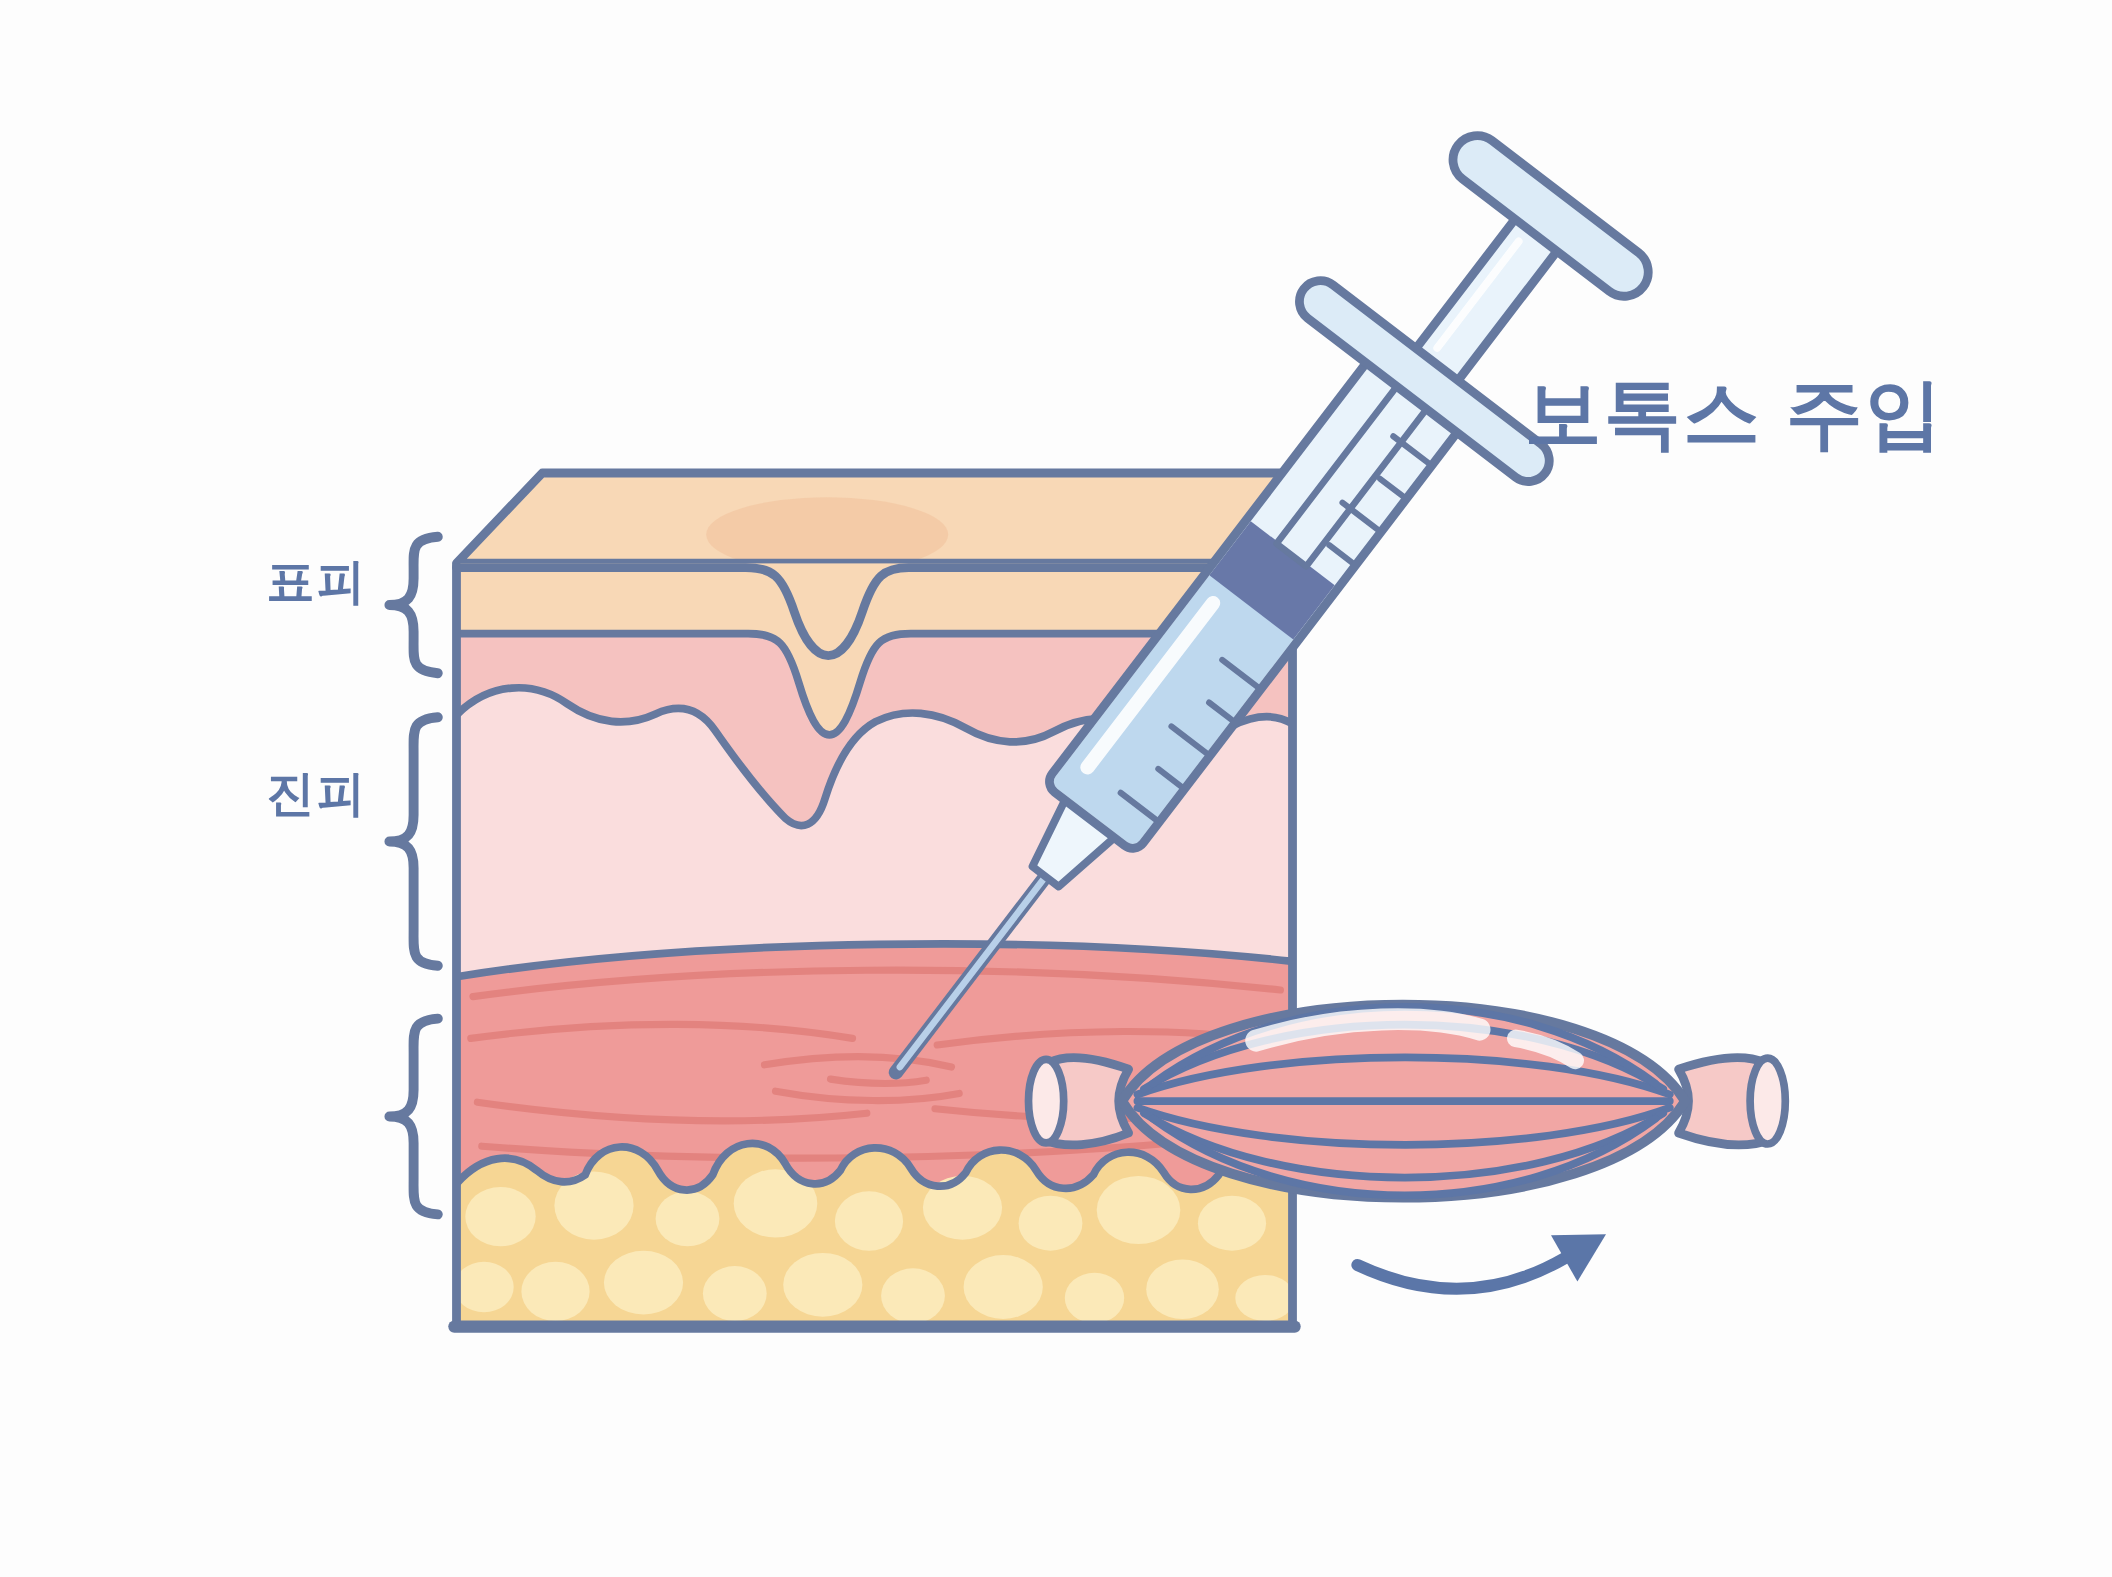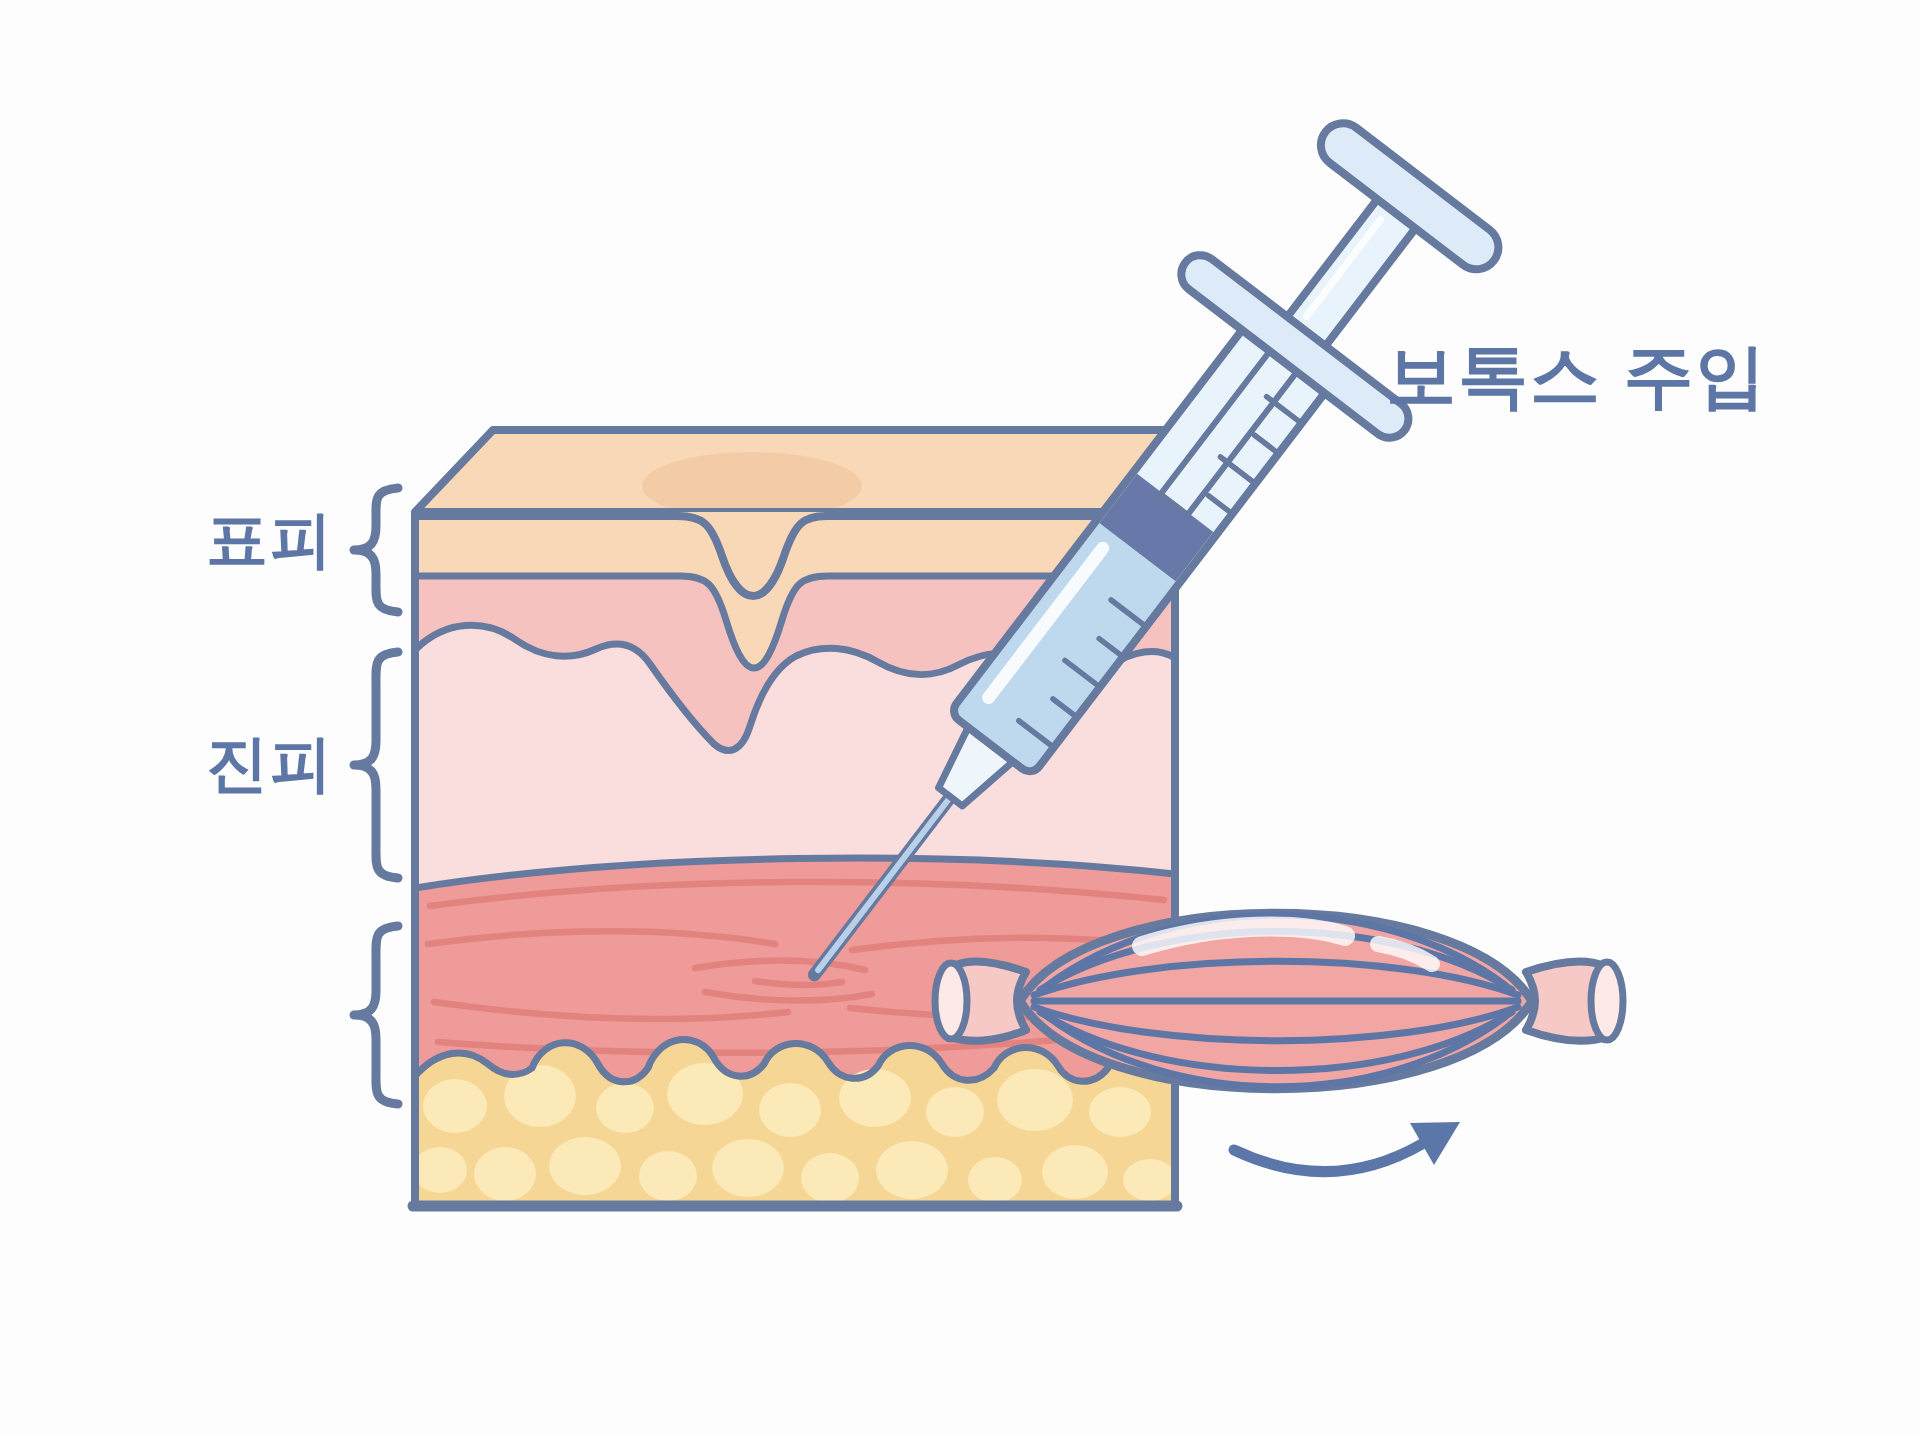--- a/index.html
+++ b/index.html
@@ -30,23 +30,23 @@
   #canvas{
     position:relative;width:1920px;height:1434px;background:var(--bg);
     overflow:hidden;
   }
   #art{position:absolute;left:0;top:0;width:100%;height:100%;}
   .lbl{
     position:absolute;color:var(--label);font-weight:700;line-height:1.1;
     letter-spacing:2px;white-space:nowrap;
     font-family:"Liberation Sans",sans-serif;
   }
-  .lbl-left{font-size:62px;text-align:right;}
+  .lbl-left{font-size:44px;text-align:right;}
   #lbl-epidermis{right:1586px;top:506px;}
-  #lbl-dermis{right:1586px;top:698px;margin-top:32px;}
+  #lbl-dermis{right:1586px;top:698px;}
   #lbl-muscle-layer{right:1586px;top:944px;}
   #lbl-botox{left:1386px;top:338px;font-size:70px;}
   #lbl-relax{left:1378px;top:792px;font-size:68px;}
 </style>
 </head>
 <body>
 
 <div id="canvas">
 
 <svg id="art" viewBox="0 0 1920 1434">

